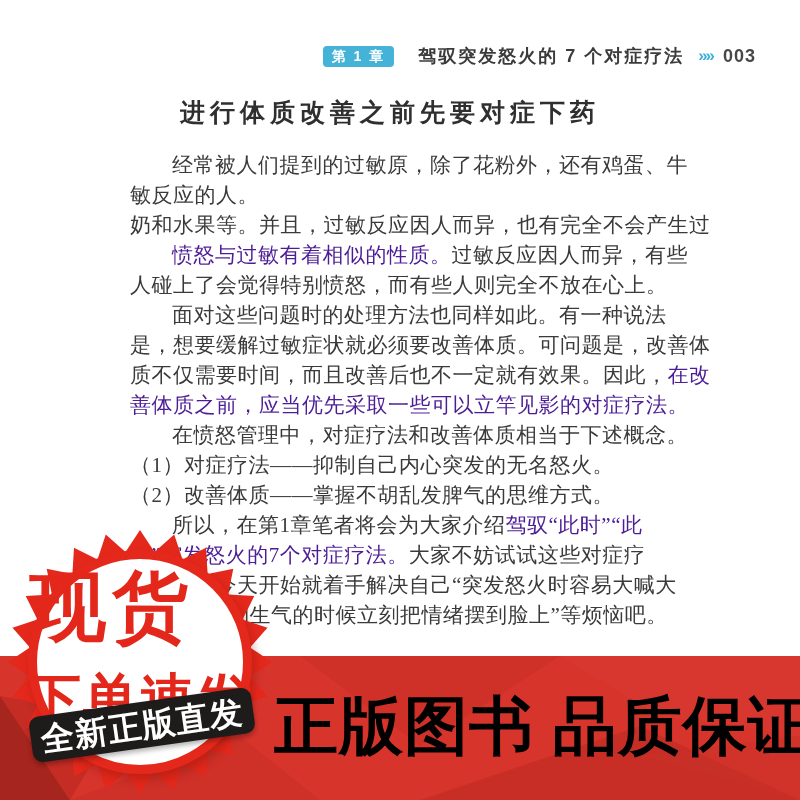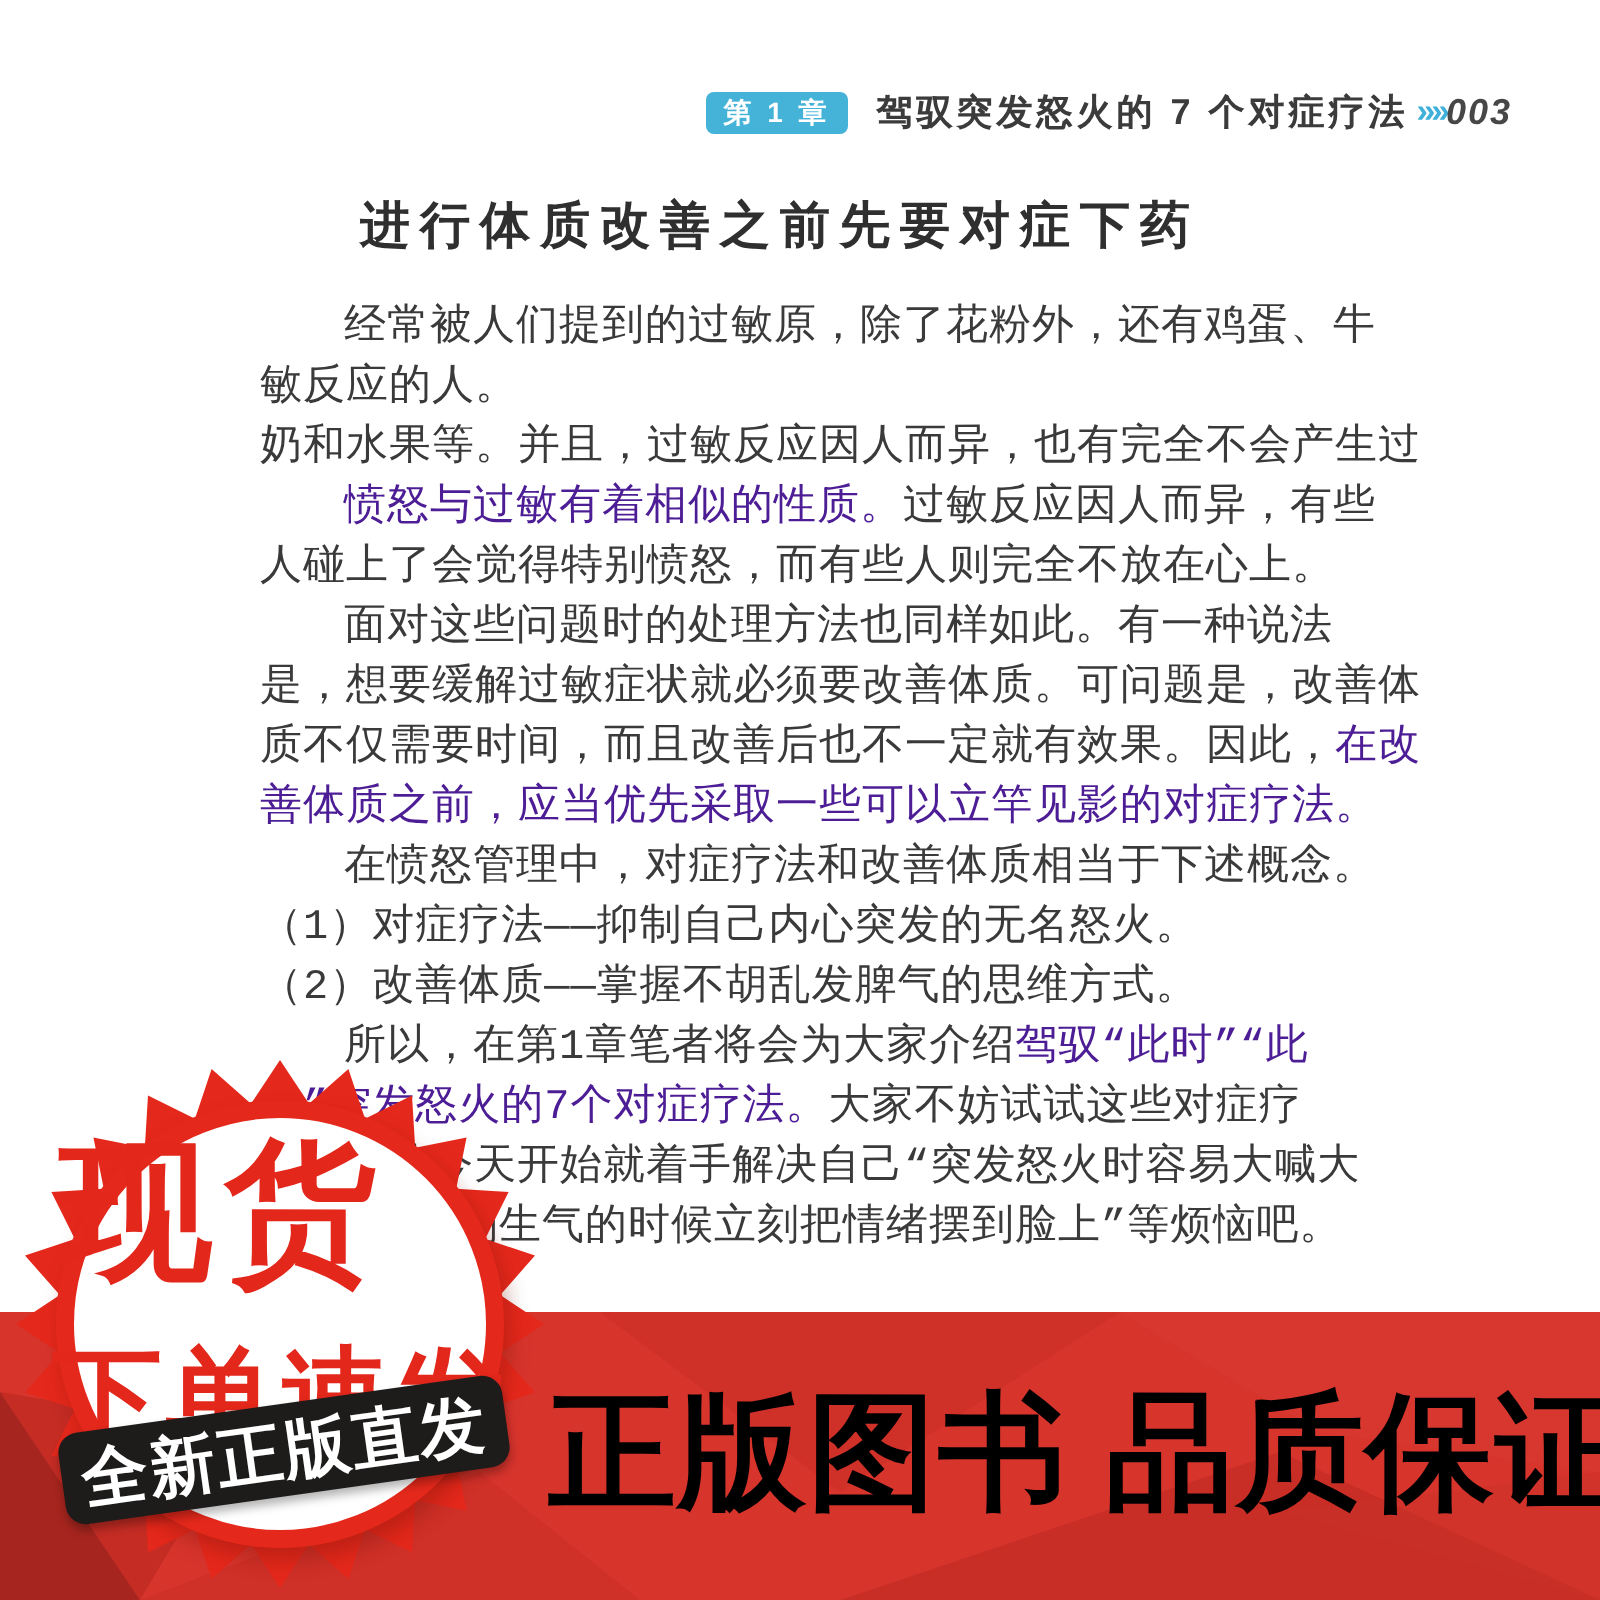--- a/index.html
+++ b/index.html
@@ -4,44 +4,44 @@
 <style>
   html,body{margin:0;padding:0;}
   body{
     width:800px;height:800px;position:relative;overflow:hidden;
     background:#ffffff;
     font-family:"Liberation Sans","DejaVu Sans",sans-serif;
   }
   
   .page-header{
     position:absolute;top:44px;right:44px;height:24px;
-    display:flex;align-items:center;
+    display:flex;align-items:center;gap:10px;
   }
   .chapter-badge{
     background:#45b2d8;color:#ffffff;font-size:14px;font-weight:bold;
     padding:2px 9px;border-radius:4px;letter-spacing:2px;line-height:17px;
   }
   .chapter-title{
     color:#3b3b3b;font-size:18px;font-weight:bold;letter-spacing:2px;margin-left:14px;
   }
   .chevrons{
     color:#3fb0d9;font-size:17px;font-weight:bold;letter-spacing:-2px;margin-left:4px;
   }
   .page-number{
-    color:#474747;font-size:18px;font-weight:bold;letter-spacing:1px;font-style:italic;
+    color:#474747;font-size:18px;font-weight:bold;letter-spacing:1px;
   }
   
   .article-title{
     position:absolute;left:180px;top:96px;margin:0;
     font-family:"Liberation Serif","DejaVu Serif",serif;
     font-size:25px;font-weight:600;color:#2f2f2f;letter-spacing:5px;
   }
   .article-body{
     position:absolute;left:130px;top:150px;width:548px;
-    font-family:Liberation Mono, monospace;
+    font-family:Liberation Serif, serif;
     font-size:21px;color:#3a3a3a;
   }
   .article-body .line{height:30px;line-height:30px;white-space:nowrap;letter-spacing:0.5px;}
   .article-body .line.indent{padding-left:42px;}
   .article-body .line.padA{padding-left:64px;}
   .article-body .line.padB{padding-left:98px;}
   .article-body .blue{color:#4c1d95;text-align:right;}
   
   .promo-banner{
     position:absolute;left:0;top:656px;width:800px;height:144px;

